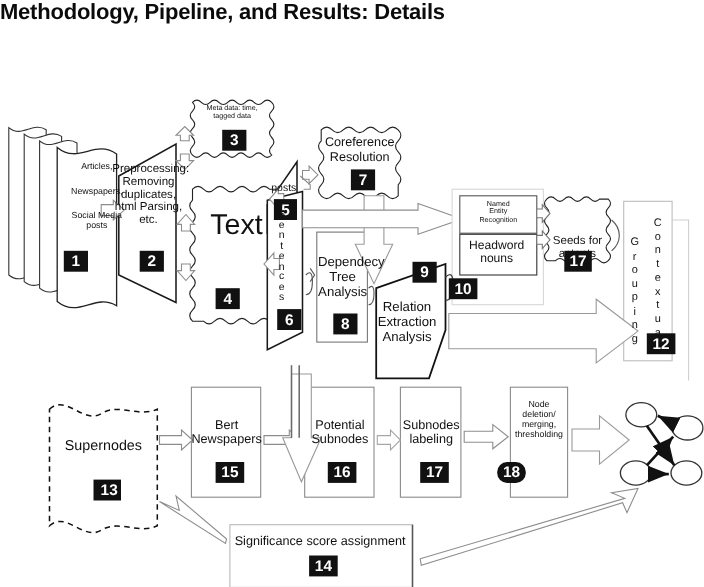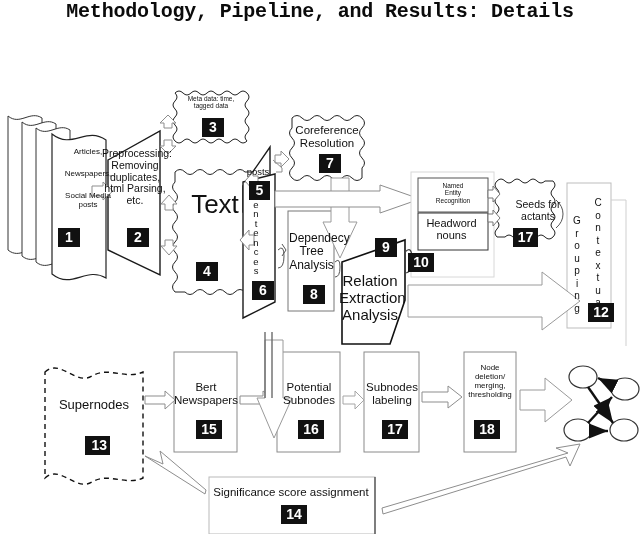--- a/index.html
+++ b/index.html
@@ -19,26 +19,26 @@
     position: relative;
     width: 640px;
     height: 534px;
     background: #ffffff;
   }
   #title {
     position: absolute;
     left: 0;
     top: 0;
     width: 640px;
-    text-align: center;
+    text-align: left;
     font-size: 20px;
     font-weight: bold;
     letter-spacing: -0.2px;
     color: #0b0b0b;
-    font-family: Liberation Mono, monospace;
+    font-family: Liberation Sans, sans-serif;
   }
   svg#diagram {
     position: absolute;
     left: 0;
     top: 0;
   }
   .node-label {
     position: absolute;
     text-align: center;
     font-family: "Liberation Sans", sans-serif;
@@ -347,39 +347,39 @@
   </div>
   <div class="badge" style="left:319px; top:154px; width:16px;">7</div>
 
   <div class="node-label" style="left:289px; top:232px; width:45px; font-size:12px;">
     <div>Dependecy</div>
     <div>Tree</div>
     <div>Analysis</div>
   </div>
   <div class="badge" style="left:303px; top:285px; width:16px;">8</div>
 
-  <div class="node-label" style="left:339px; top:273px; width:62px; font-size:15px;">
+  <div class="node-label" style="left:339px; top:273px; width:62px; font-size:12px;">
     <div>Relation</div>
     <div>Extraction</div>
     <div>Analysis</div>
   </div>
   <div class="badge" style="left:375px; top:238px; width:16px;">9</div>
 
   <div class="node-label" style="left:420px; top:182px; width:66px; font-size:6.5px;">
     <div>Named</div>
     <div>Entity</div>
     <div>Recognition</div>
   </div>
   <div class="node-label" style="left:419px; top:217px; width:65px; font-size:11px;">
     <div>Headword</div>
     <div>nouns</div>
   </div>
   <div class="badge" style="left:408px; top:253px; width:20px;">10</div>
 
-  <div class="node-label" style="left:496px; top:199px; width:58px; font-size:10.5px;margin-left:13px;">
+  <div class="node-label" style="left:496px; top:214px; width:58px; font-size:10.5px;">
     <div>Seeds for</div>
     <div>actants</div>
   </div>
   <div class="badge" style="left:513px; top:228px; width:19px;">17</div>
 
   <div class="vtext" style="left:571px; top:215px; width:12px; font-size:10px; line-height:1.25;">
     <span>G</span>
       <span>r</span>
       <span>o</span>
       <span>u</span>
@@ -429,15 +429,15 @@
     <div>labeling</div>
   </div>
   <div class="badge" style="left:382px; top:420px; width:20px;">17</div>
 
   <div class="node-label" style="left:461px; top:364px; width:58px; font-size:8px;">
     <div>Node</div>
     <div>deletion/</div>
     <div>merging,</div>
     <div>thresholding</div>
   </div>
-  <div class="badge" style="left:474px; top:420px; width:20px;">18</div>
+  <div class="badge" style="left:452px; top:420px; width:20px;border-radius:9px;">18</div>
 
 </div>
 
 </body></html>

